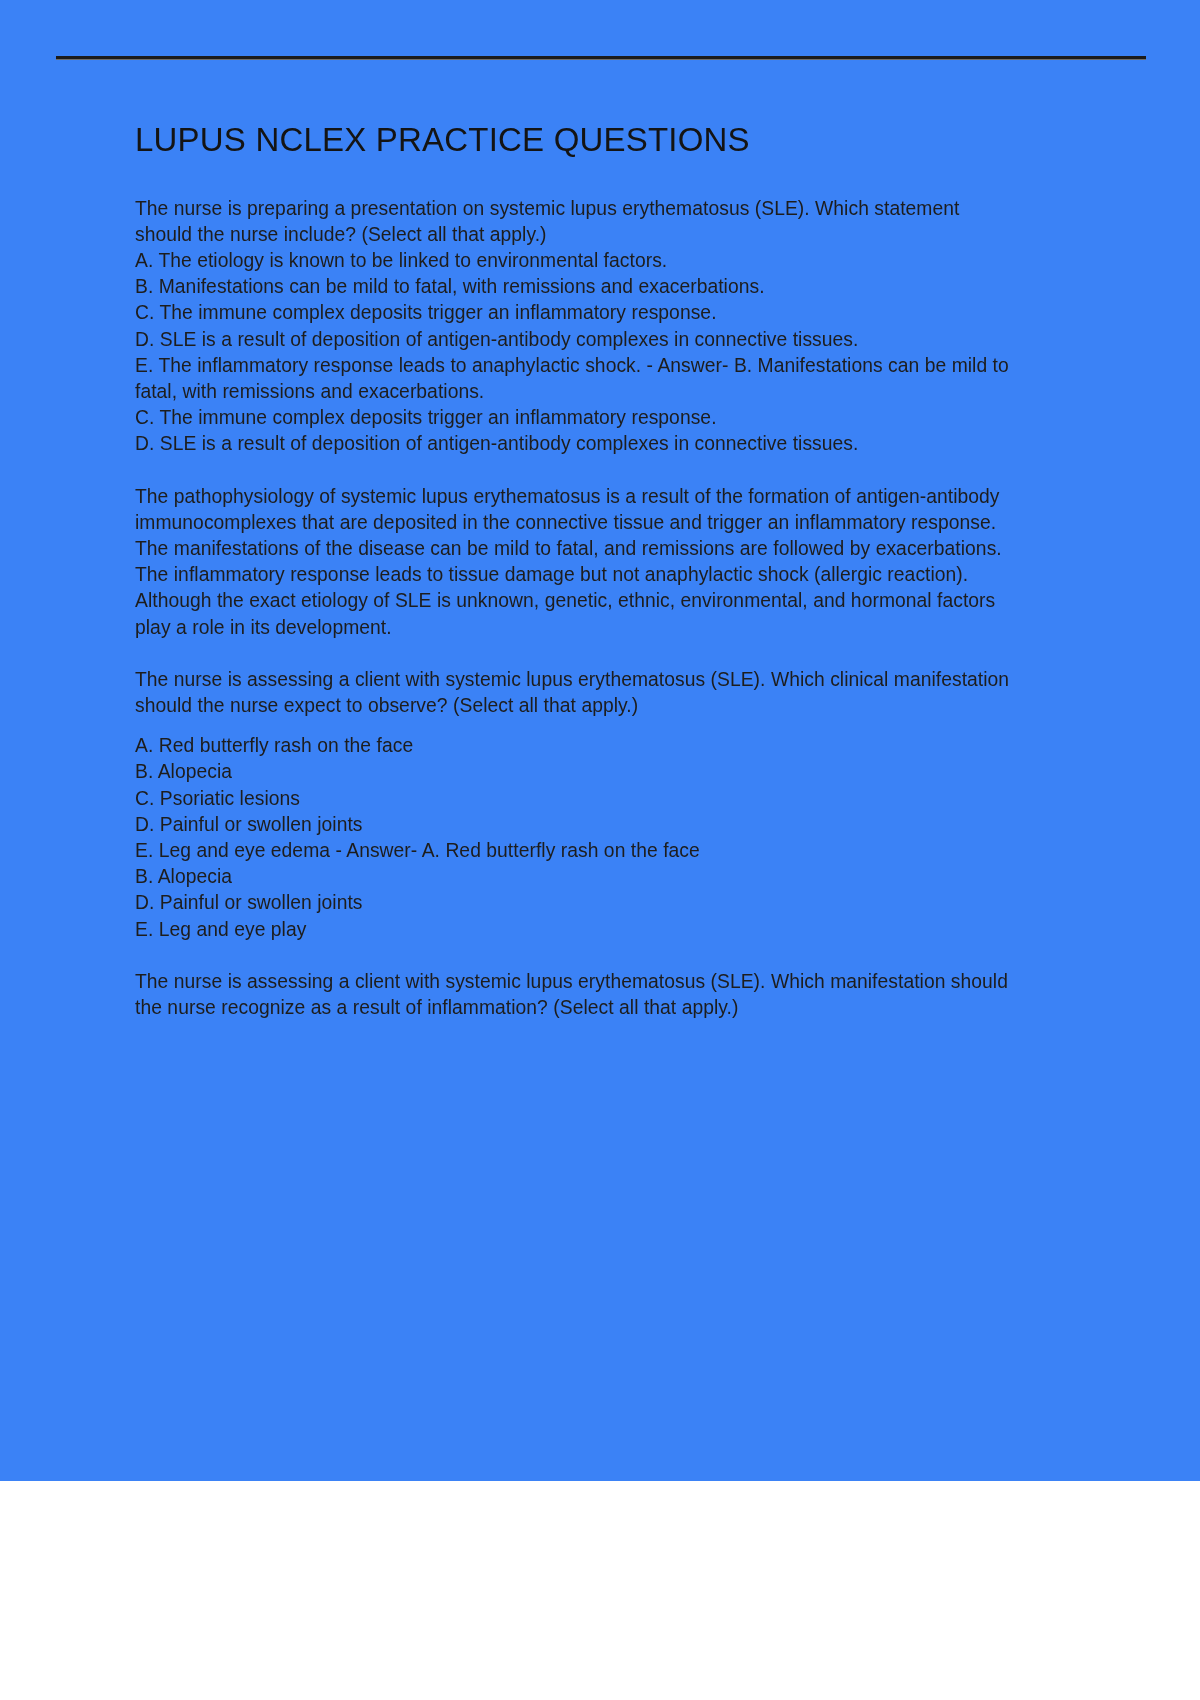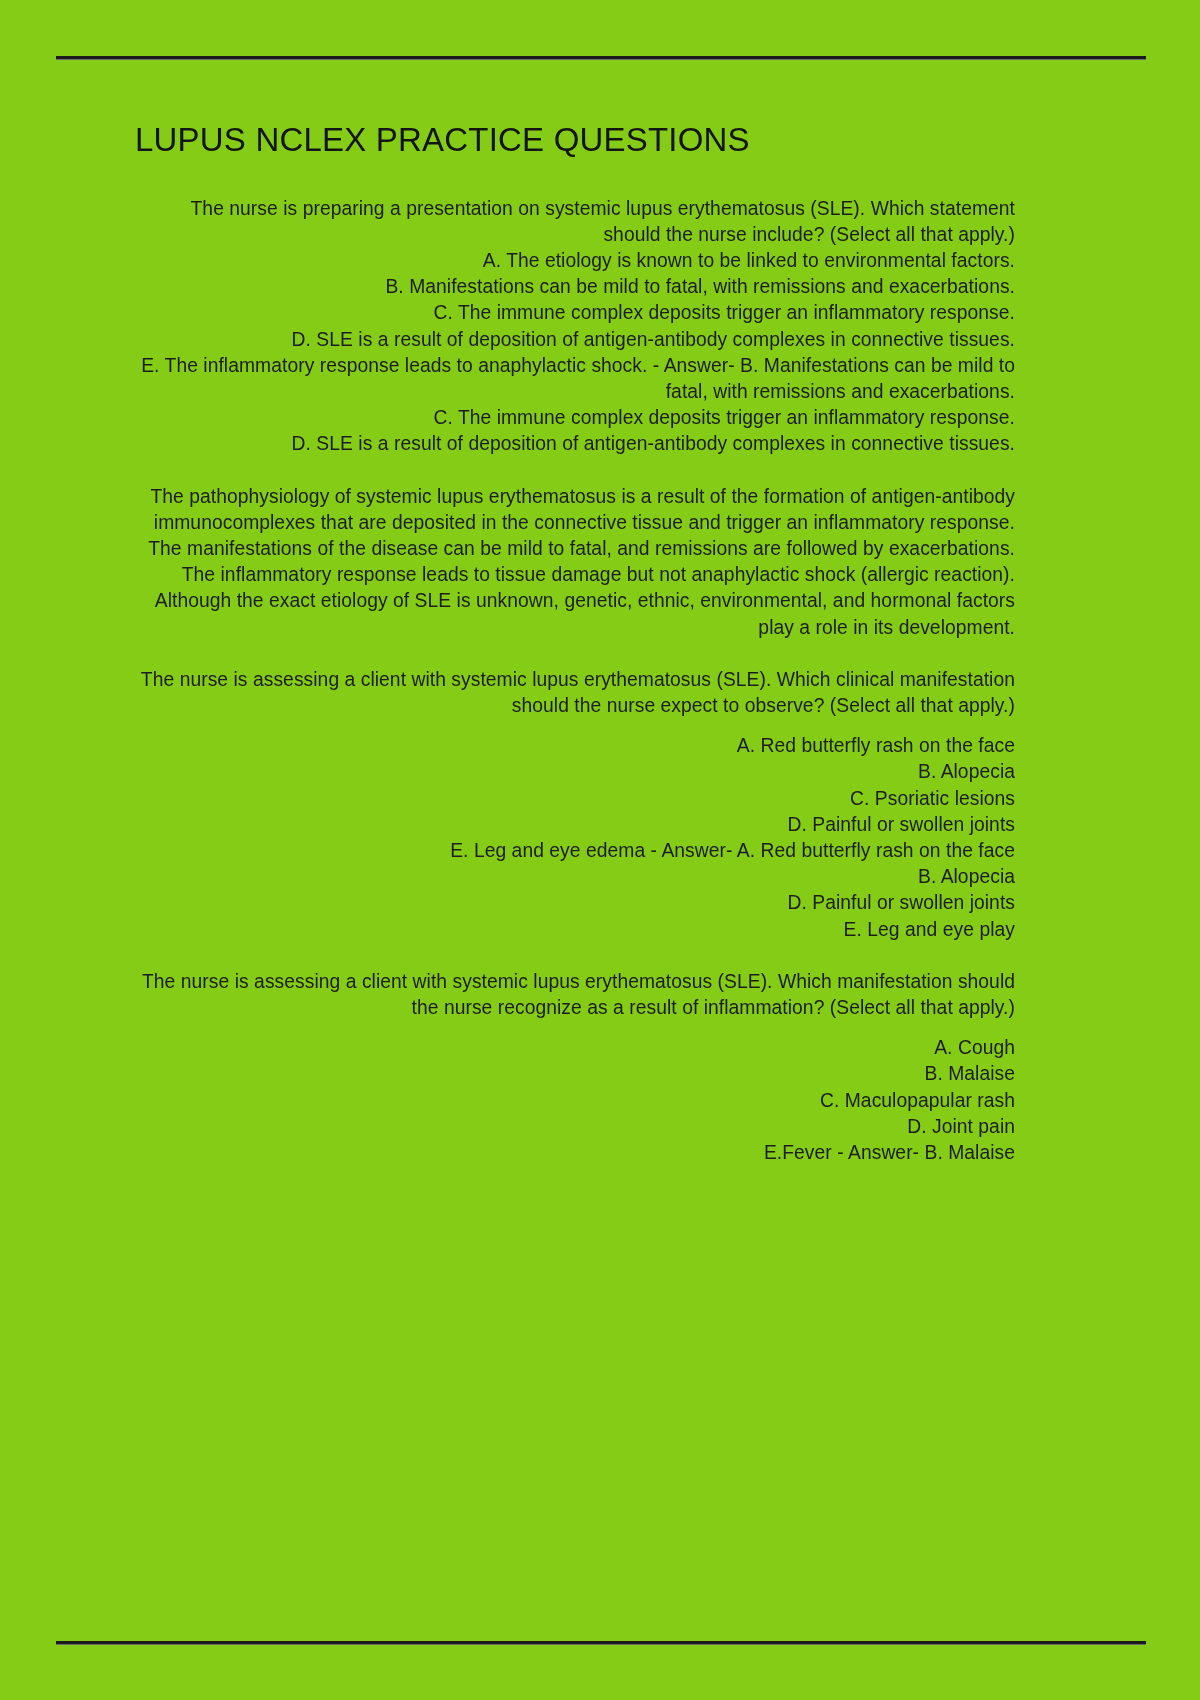--- a/index.html
+++ b/index.html
@@ -11,23 +11,23 @@
     width: 1200px;
     height: 1700px;
     font-family: "Liberation Sans", sans-serif;
     color: #1a1a1a;
     -webkit-font-smoothing: antialiased;
   }
 
   .page {
     position: relative;
     width: 1200px;
-    height: 1700px;
+    height: 1481px;
     box-sizing: border-box;
-    background: #84cc16;
+    background: #3b82f6;
     overflow: hidden;
   }
 
   .rule {
     position: absolute;
     left: 56px;
     width: 1090px;
     height: 3px;
     background: #1b1b1b;
     box-shadow: 0 1px 0 #6d6d6d;
@@ -51,21 +51,20 @@
     margin: 0 0 36px 0;
   }
 
   .block {
     font-size: 19.3px;
     line-height: 26.2px;
     color: #1d1d1d;
     margin: 0 0 26px 0;
     white-space: pre-line;
     letter-spacing: 0.05px;
-    text-align: right;
   }
 
   .block.tight { margin-bottom: 0; }
   .gap-sm { height: 14px; }
 
   .block:last-child { margin-bottom: 0; }
 </style>
 </head>
 <body>
 
@@ -99,23 +98,18 @@
 E. Leg and eye edema - Answer- A. Red butterfly rash on the face
 B. Alopecia
 D. Painful or swollen joints
 E. Leg and eye play</p>
 
 
     <p class="block tight">The nurse is assessing a client with systemic lupus erythematosus (SLE). Which manifestation should the nurse recognize as a result of inflammation? (Select all that apply.)</p>
 
     <div class="gap-sm"></div>
 
-    <p class="block">A. Cough
-B. Malaise
-C. Maculopapular rash
-D. Joint pain
-E.Fever - Answer- B. Malaise</p>
 
   </div>
 
   <div class="rule rule-bottom"></div>
 
 </div>
 
 </body></html>

